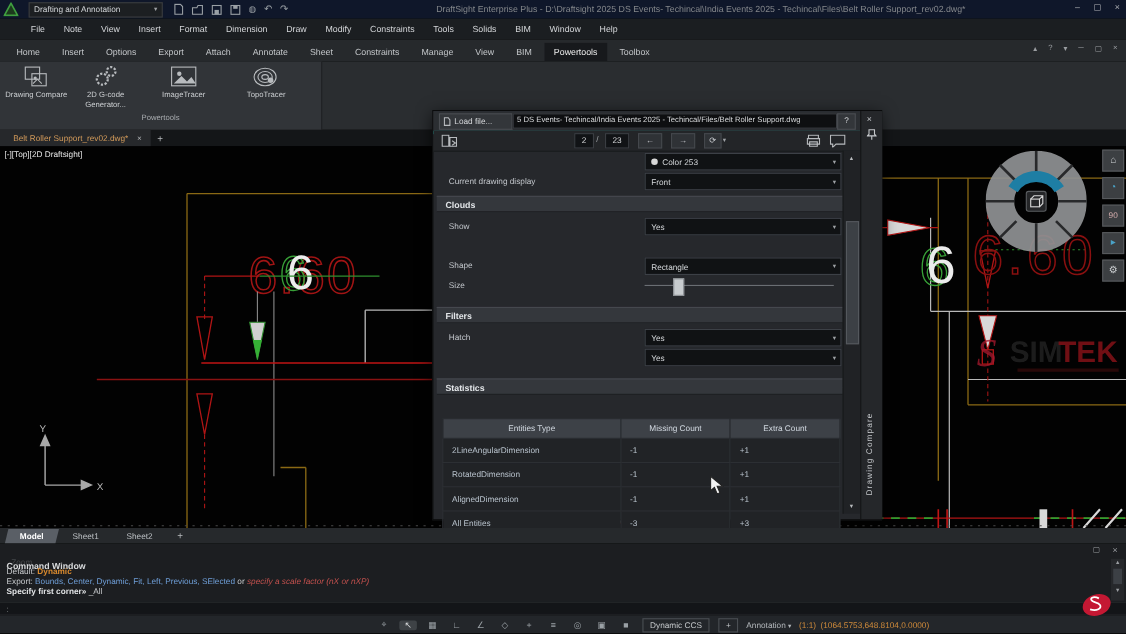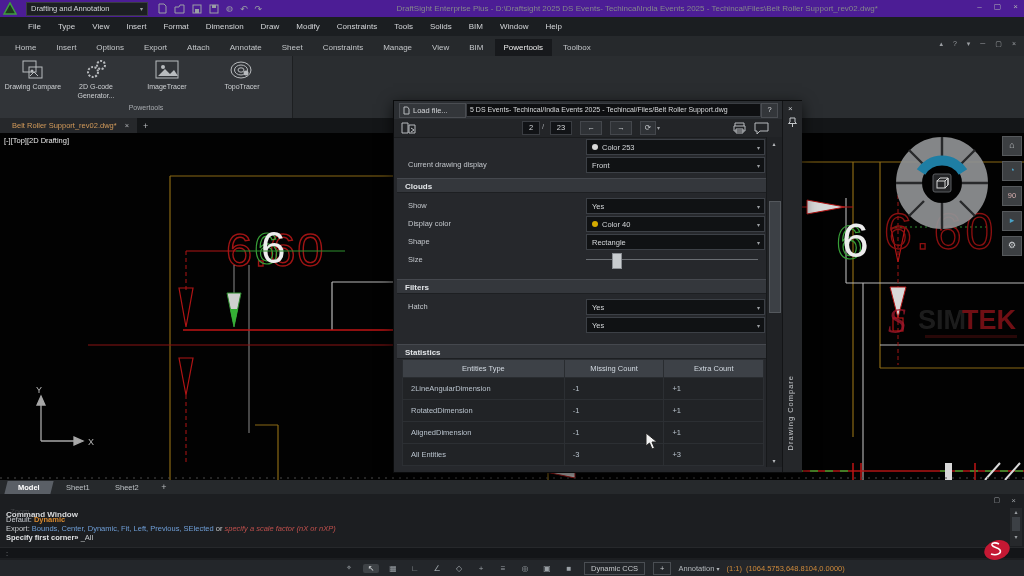--- a/index.html
+++ b/index.html
@@ -2,21 +2,21 @@
 <html><head>
 <meta charset="utf-8">
 <style>
   html,body{margin:0;padding:0;background:#000;}
   #root{position:relative;width:1024px;height:576px;overflow:hidden;
         font-family:"Liberation Sans","DejaVu Sans",sans-serif;color:#c8cbce;
         -webkit-font-smoothing:antialiased;}
   .abs{position:absolute;}
   .nw{white-space:nowrap;}
   
-  .titlebar{left:0;top:0;width:1024px;height:17px;background:#4c1d95;display:flex;align-items:center;}
+  .titlebar{left:0;top:0;width:1024px;height:17px;background:#0f172a;display:flex;align-items:center;}
   .wsbox{margin-left:26px;width:112px;height:12px;background:#1c1f22;border:1px solid #3a3d41;
          display:flex;align-items:center;justify-content:space-between;padding:0 4px;font-size:7.5px;color:#d2d5d8;}
   .qat{display:flex;gap:7px;margin-left:10px;color:#9aa0a5;font-size:9px;align-items:center;}
   .apptitle{position:absolute;left:50%;transform:translateX(-24%);font-size:8px;color:#84878b;white-space:nowrap;}
   .winctl{position:absolute;right:6px;top:2px;display:flex;gap:12px;font-size:8px;color:#aeb1b5;}
   .menubar{left:0;top:17px;width:1024px;height:19px;background:#1b1e21;display:flex;align-items:center;gap:17px;padding-left:28px;font-size:8px;color:#d4d6d9;}
   .rtabs{left:0;top:36px;width:1024px;height:20px;background:#26292c;display:flex;align-items:flex-end;gap:2px;padding-left:6px;font-size:8px;color:#c3c6c9;}
   .rtab{padding:4px 9px;}
   .rtab.active{background:#17191c;color:#ececec;}
   .rtabctl{position:absolute;right:8px;top:40px;display:flex;gap:10px;font-size:7px;color:#9b9ea2;}
@@ -103,21 +103,21 @@
     <div class="apptitle nw">DraftSight Enterprise Plus - D:\Draftsight 2025 DS Events- Techincal\India Events 2025 - Techincal\Files\Belt Roller Support_rev02.dwg*</div>
     <div class="winctl">
       <span>–</span>
       <span>▢</span>
       <span>×</span>
     </div>
   </div>
 
   <div class="abs menubar">
     <span>File</span>
-    <span>Type</span>
+    <span>Note</span>
     <span>View</span>
     <span>Insert</span>
     <span>Format</span>
     <span>Dimension</span>
     <span>Draw</span>
     <span>Modify</span>
     <span>Constraints</span>
     <span>Tools</span>
     <span>Solids</span>
     <span>BIM</span>
@@ -254,21 +254,21 @@
 
       <g stroke="#a8a8a8" stroke-width="1.3" fill="#a8a8a8">
         <path d="M41 308V272 M41 308H74" fill="none"></path>
         <polygon points="37,272 45,272 41,263"></polygon>
         <polygon points="74,304 74,312 83,308"></polygon>
       </g>
       <text x="36" y="260" font-size="9" fill="#b8b8b8">Y</text>
       <text x="88" y="312" font-size="9" fill="#b8b8b8">X</text>
     </svg>
 
-    <div class="abs nw" style="left:4px;top:3px;font-size:7.5px;color:#e8e8e8">[-][Top][2D Drafting]</div>
+    <div class="abs nw" style="left:4px;top:3px;font-size:7.5px;color:#e8e8e8">[-][Top][2D Draftsight]</div>
 
     <svg class="abs" style="left:896px;top:4px" width="92" height="92">
       <circle cx="46" cy="46" r="33" fill="none" stroke="#8f9194" stroke-width="26" opacity="0.92"></circle>
       <g stroke="#28292b" stroke-width="2.4">
         <path d="M46 0V26 M46 66V92 M0 46H26 M66 46H92 M13 13L28 28 M64 64L79 79 M79 13L64 28 M28 64L13 79"></path>
       </g>
       <path d="M25 35 A 25 25 0 0 1 67 35" fill="none" stroke="#1e7ea4" stroke-width="10"></path>
       <rect x="37" y="37" width="18" height="18" rx="2" fill="#252628" stroke="#5a5d60"></rect>
       <g stroke="#d8d8d8" fill="none" stroke-width="1">
         <rect x="41" y="44" width="8" height="7"></rect>
@@ -332,28 +332,20 @@
     </div>
 
     <div class="sech" style="top:77px"><span>Clouds</span><span class="car">▲</span></div>
     <div class="abs" style="left:0;top:97px;width:388px;height:15px">
       <span class="prop-lbl">Show</span>
       <div class="drop">
           <span>Yes</span>
           <span class="car">▾</span>
         </div>
     </div>
-    <div class="abs" style="left:0;top:115px;width:388px;height:15px">
-      <span class="prop-lbl">Display color</span>
-      <div class="drop">
-          <span class="dot" style="background:#d4aa00"></span>
-          <span>Color 40</span>
-          <span class="car">▾</span>
-        </div>
-    </div>
     <div class="abs" style="left:0;top:133px;width:388px;height:15px">
       <span class="prop-lbl">Shape</span>
       <div class="drop">
           <span>Rectangle</span>
           <span class="car">▾</span>
         </div>
     </div>
     <div class="abs" style="left:0;top:151px;width:388px;height:16px">
       <span class="prop-lbl">Size</span>
       <div class="abs" style="left:192px;top:7px;width:172px;height:1px;background:#6a6e73"></div>
@@ -369,21 +361,21 @@
         </div>
     </div>
     <div class="abs" style="left:0;top:216px;width:388px;height:15px">
       <div class="drop">
           <span>Yes</span>
           <span class="car">▾</span>
         </div>
     </div>
 
     <div class="sech" style="top:243px"><span>Statistics</span><span class="car">▲</span></div>
-    <table class="stats" style="top:258px">
+    <table class="stats" style="top:279px">
       <tbody>
           <tr>
         <th style="width:162px">Entities Type</th>
         <th style="width:100px">Missing Count</th>
         <th style="width:100px">Extra Count</th>
       </tr>
       <tr>
         <td>2LineAngularDimension</td>
         <td class="miss">-1</td>
         <td class="extra">+1</td>

